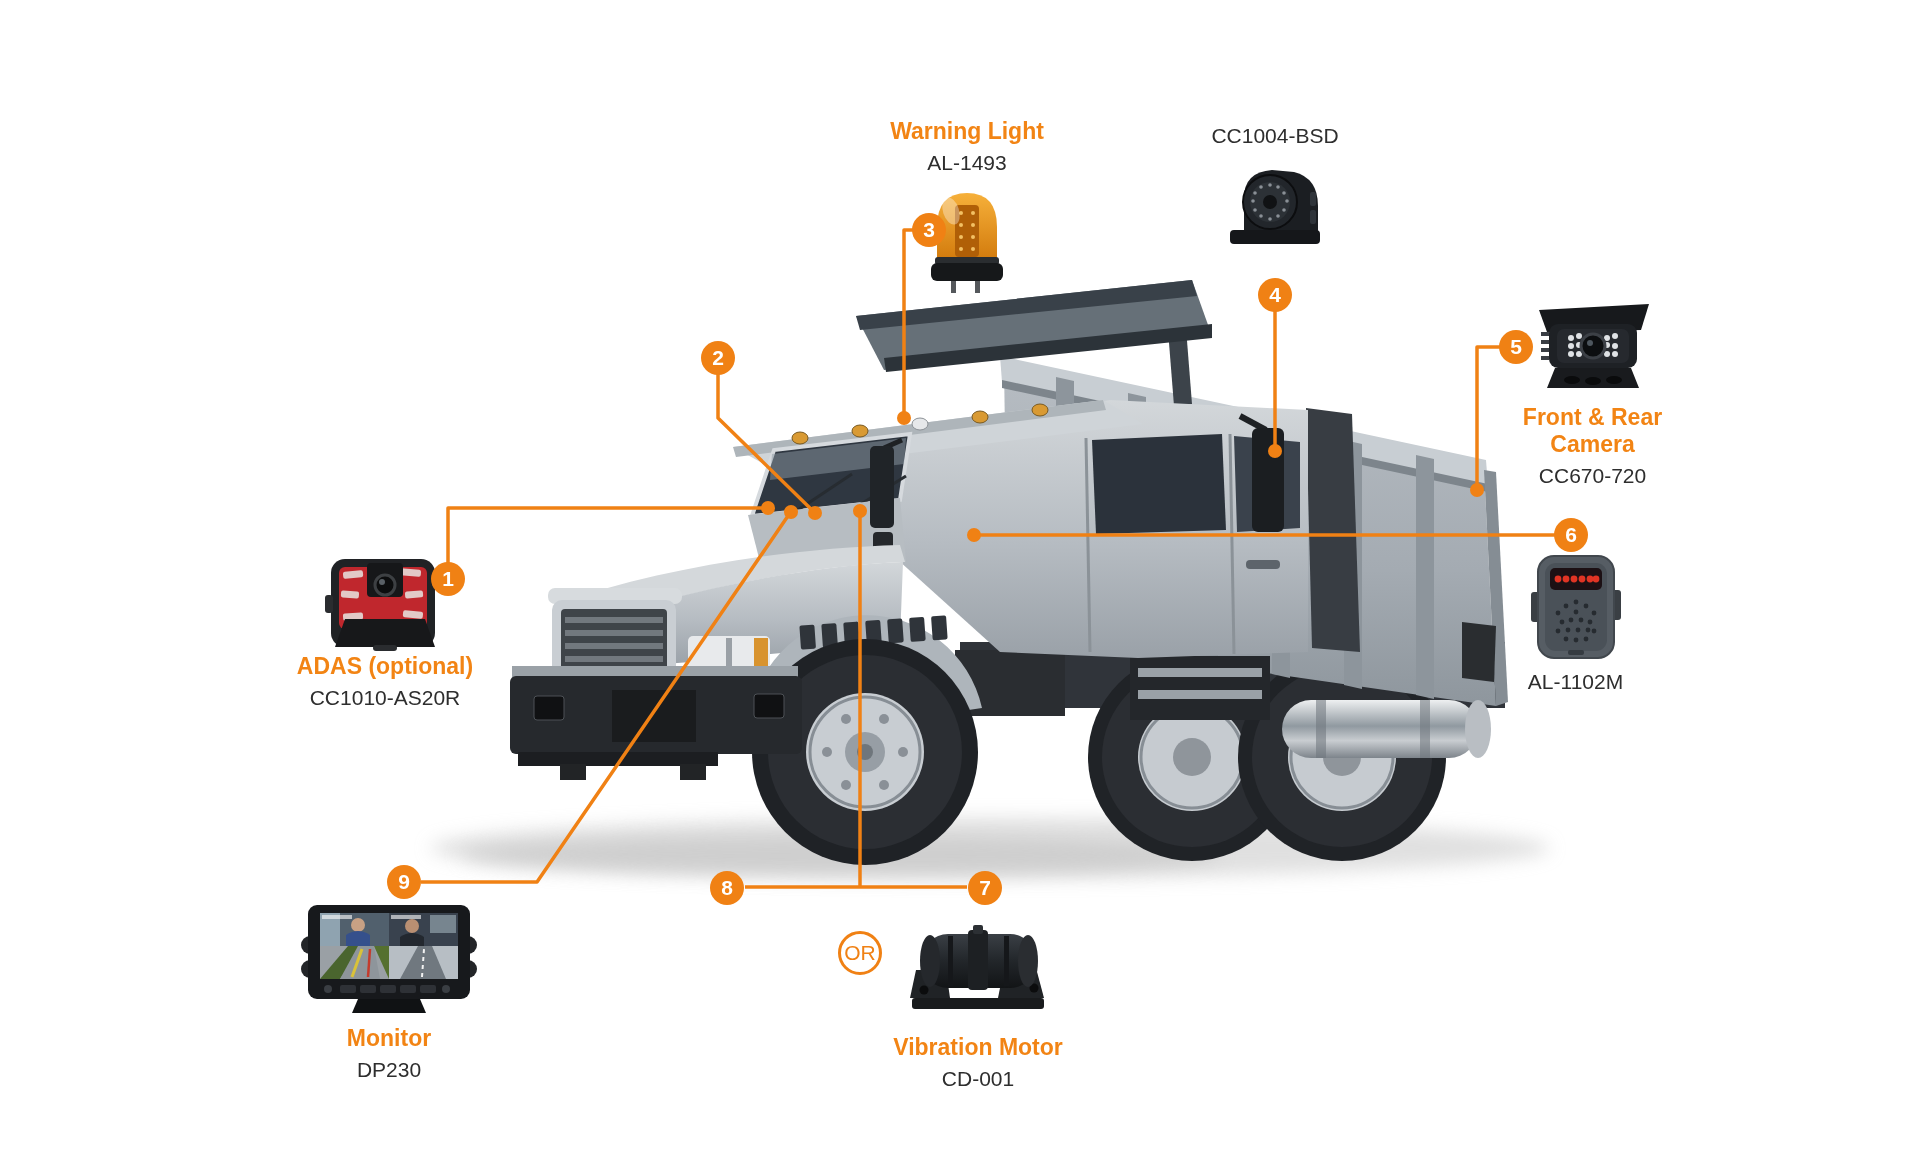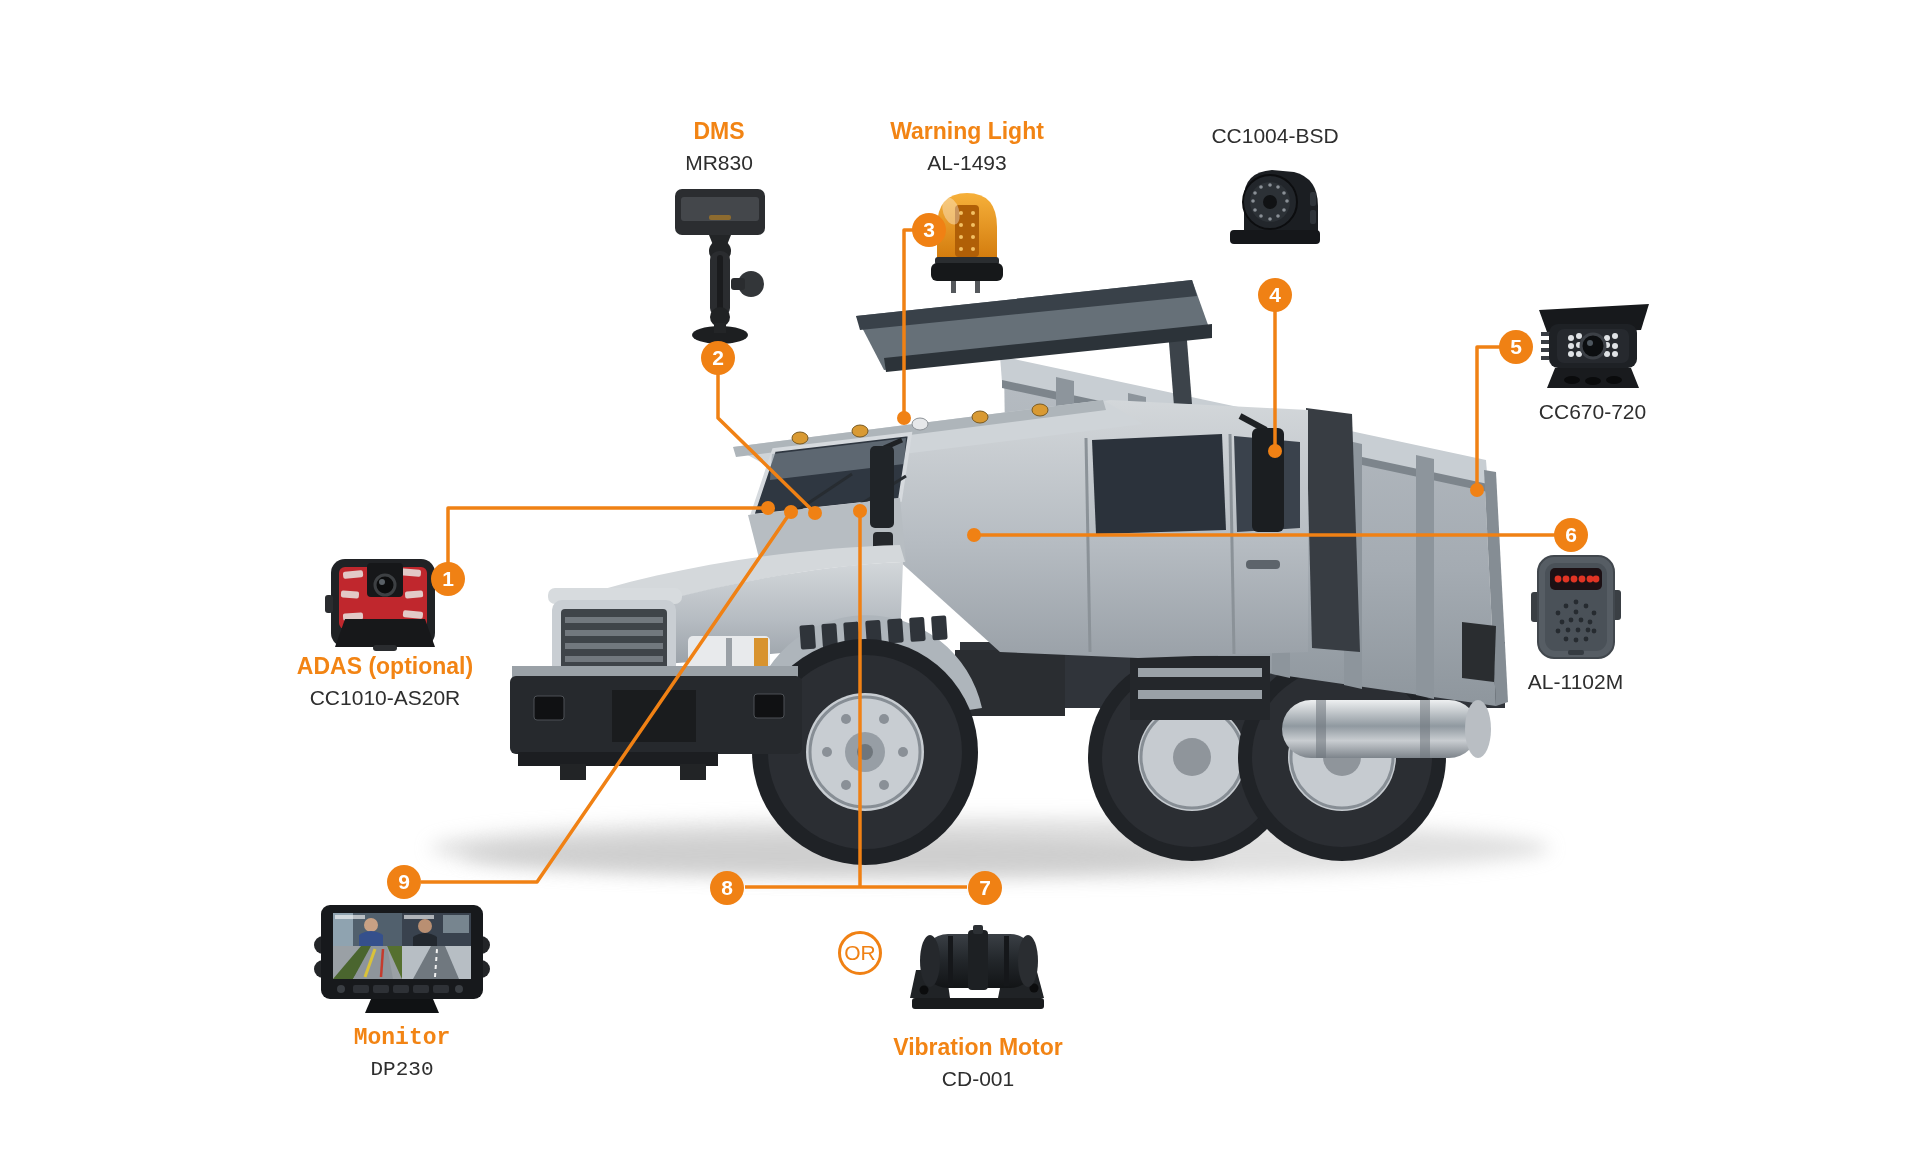--- a/index.html
+++ b/index.html
@@ -242,38 +242,20 @@
       <circle cx="57" cy="25" r="3" fill="#5a6admin" opacity="0"></circle>
       <circle cx="57" cy="25" r="3" fill="#596066"></circle>
       <polygon points="20,62 100,62 110,90 10,90" fill="#17181a"></polygon>
       <rect x="0" y="38" width="8" height="18" rx="3" fill="#2a2c2f"></rect>
       <rect x="48" y="88" width="24" height="6" rx="3" fill="#2a2c2f"></rect>
     </svg>
     <div class="p-title">ADAS (optional)</div>
     <div class="p-model">CC1010-AS20R</div>
   </div>
 
-  <div class="product" style="left:609px;top:118px;width:220px;">
-    <div class="p-title">DMS</div>
-    <div class="p-model">MR830</div>
-    <svg class="art" width="124" height="162" viewBox="0 0 124 162" style="margin-top:10px">
-      <rect x="18" y="4" width="90" height="46" rx="7" fill="#2b2d30"></rect>
-      <rect x="24" y="12" width="78" height="24" rx="3" fill="#44474b"></rect>
-      <rect x="52" y="30" width="22" height="5" rx="2" fill="#8d6b2f"></rect>
-      <polygon points="52,50 74,50 70,60 56,60" fill="#232527"></polygon>
-      <circle cx="63" cy="66" r="11" fill="#212325"></circle>
-      <rect x="53" y="66" width="20" height="66" rx="9" fill="#2a2c2f"></rect>
-      <rect x="60" y="70" width="6" height="58" rx="3" fill="#1a1b1d"></rect>
-      <circle cx="63" cy="132" r="10" fill="#202224"></circle>
-      <circle cx="94" cy="99" r="13" fill="#333639"></circle>
-      <rect x="74" y="93" width="14" height="12" rx="3" fill="#2a2c2f"></rect>
-      <ellipse cx="63" cy="150" rx="28" ry="9" fill="#1d1f21"></ellipse>
-      <rect x="57" y="138" width="12" height="10" fill="#232527"></rect>
-    </svg>
-  </div>
 
   <div class="product" style="left:857px;top:118px;width:220px;">
     <div class="p-title">Warning Light</div>
     <div class="p-model">AL-1493</div>
     <svg class="art" width="84" height="110" viewBox="0 0 84 110" style="margin-top:10px">
       <path d="M12,76 L12,42 Q12,8 42,8 Q72,8 72,42 L72,76 Z" fill="url(#wl-dome)"></path>
       <defs>
         <linearGradient id="wl-dome" x1="0" y1="0" x2="0" y2="1">
           <stop offset="0" stop-color="#f6b03a"></stop>
             <stop offset="1" stop-color="#d27a0c"></stop>
@@ -348,20 +330,21 @@
       <circle cx="63" cy="47" r="3" fill="#4d565e"></circle>
       <rect x="14" y="36" width="8" height="4" fill="#3a3e44"></rect>
         <rect x="14" y="44" width="8" height="4" fill="#3a3e44"></rect>
       <rect x="14" y="52" width="8" height="4" fill="#3a3e44"></rect>
         <rect x="14" y="60" width="8" height="4" fill="#3a3e44"></rect>
       <path d="M28,72 L104,72 L112,92 L20,92 Z" fill="#191b1e"></path>
       <ellipse cx="45" cy="84" rx="8" ry="4" fill="#0a0b0c"></ellipse>
       <ellipse cx="66" cy="85" rx="8" ry="4" fill="#0a0b0c"></ellipse>
       <ellipse cx="87" cy="84" rx="8" ry="4" fill="#0a0b0c"></ellipse>
     </svg>
+    <div class="p-title" style="margin-top:10px">Front &amp; Rear Camera</div>
     <div class="p-model">CC670-720</div>
   </div>
 
   <div class="product" style="left:1483px;top:552px;width:185px;">
     <svg class="art" width="92" height="112" viewBox="0 0 92 112">
       <rect x="1" y="40" width="12" height="30" rx="3" fill="#3a3f44"></rect>
       <rect x="79" y="38" width="12" height="30" rx="3" fill="#3a3f44"></rect>
       <rect x="8" y="4" width="76" height="102" rx="16" fill="#565d64" stroke="#41474d" stroke-width="2"></rect>
       <rect x="15" y="11" width="62" height="88" rx="11" fill="#4a5158"></rect>
       <rect x="20" y="16" width="52" height="22" rx="5" fill="#1c1014"></rect>
@@ -418,21 +401,21 @@
       <rect x="64" y="8" width="20" height="60" rx="4" fill="#1d2023"></rect>
       <rect x="69" y="3" width="10" height="9" rx="2" fill="#2c3034"></rect>
       <rect x="44" y="14" width="5" height="50" fill="#15171a"></rect>
       <rect x="100" y="14" width="5" height="50" fill="#15171a"></rect>
     </svg>
     <div class="p-title" style="margin-top:20px">Vibration Motor</div>
     <div class="p-model">CD-001</div>
   </div>
 
 
-  <div class="product" style="left:302px;top:897px;width:200px;font-family:Liberation Mono, monospace;">
+  <div class="product" style="left:289px;top:897px;width:200px;">
     <svg class="art" width="178" height="122" viewBox="0 0 178 122">
       <circle cx="10" cy="48" r="9" fill="#232528"></circle>
       <circle cx="10" cy="72" r="9" fill="#232528"></circle>
       <circle cx="168" cy="48" r="9" fill="#232528"></circle>
       <circle cx="168" cy="72" r="9" fill="#232528"></circle>
       <rect x="8" y="8" width="162" height="94" rx="9" fill="#17191c"></rect>
 
       <g>
         <rect x="20" y="16" width="69" height="33" fill="#51606d"></rect>
         <rect x="20" y="16" width="20" height="33" fill="#8fa3b0"></rect>

